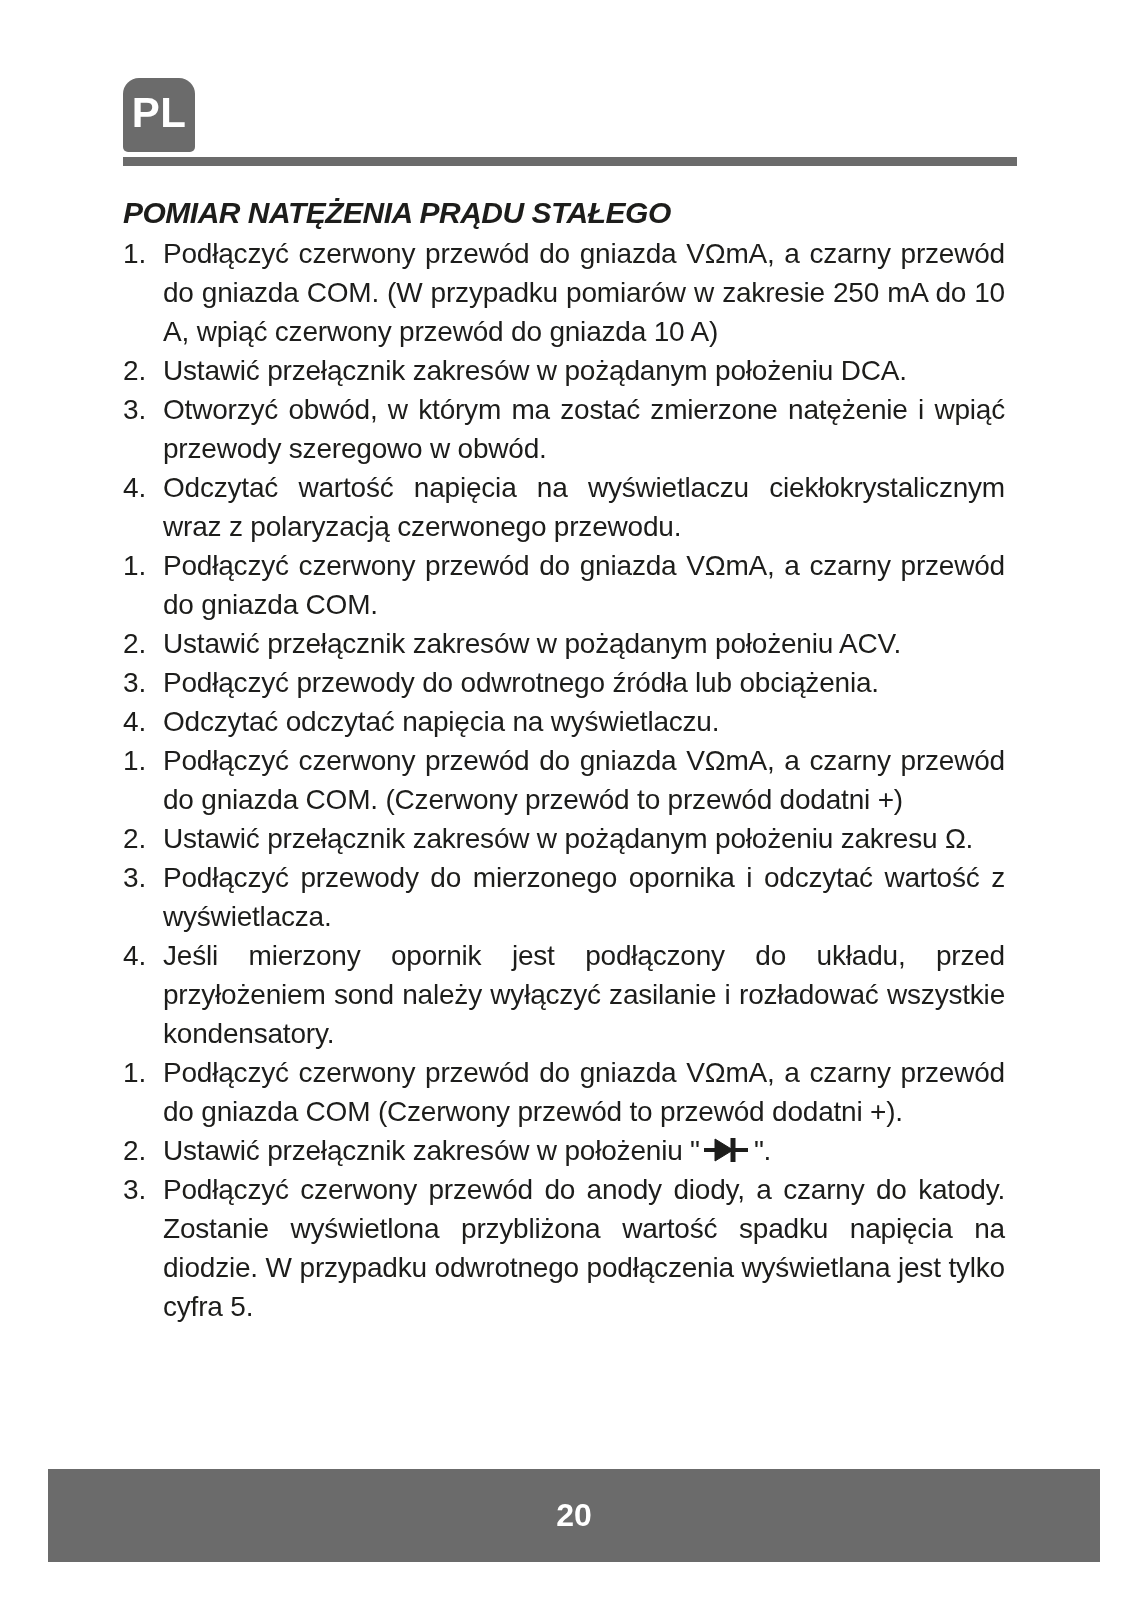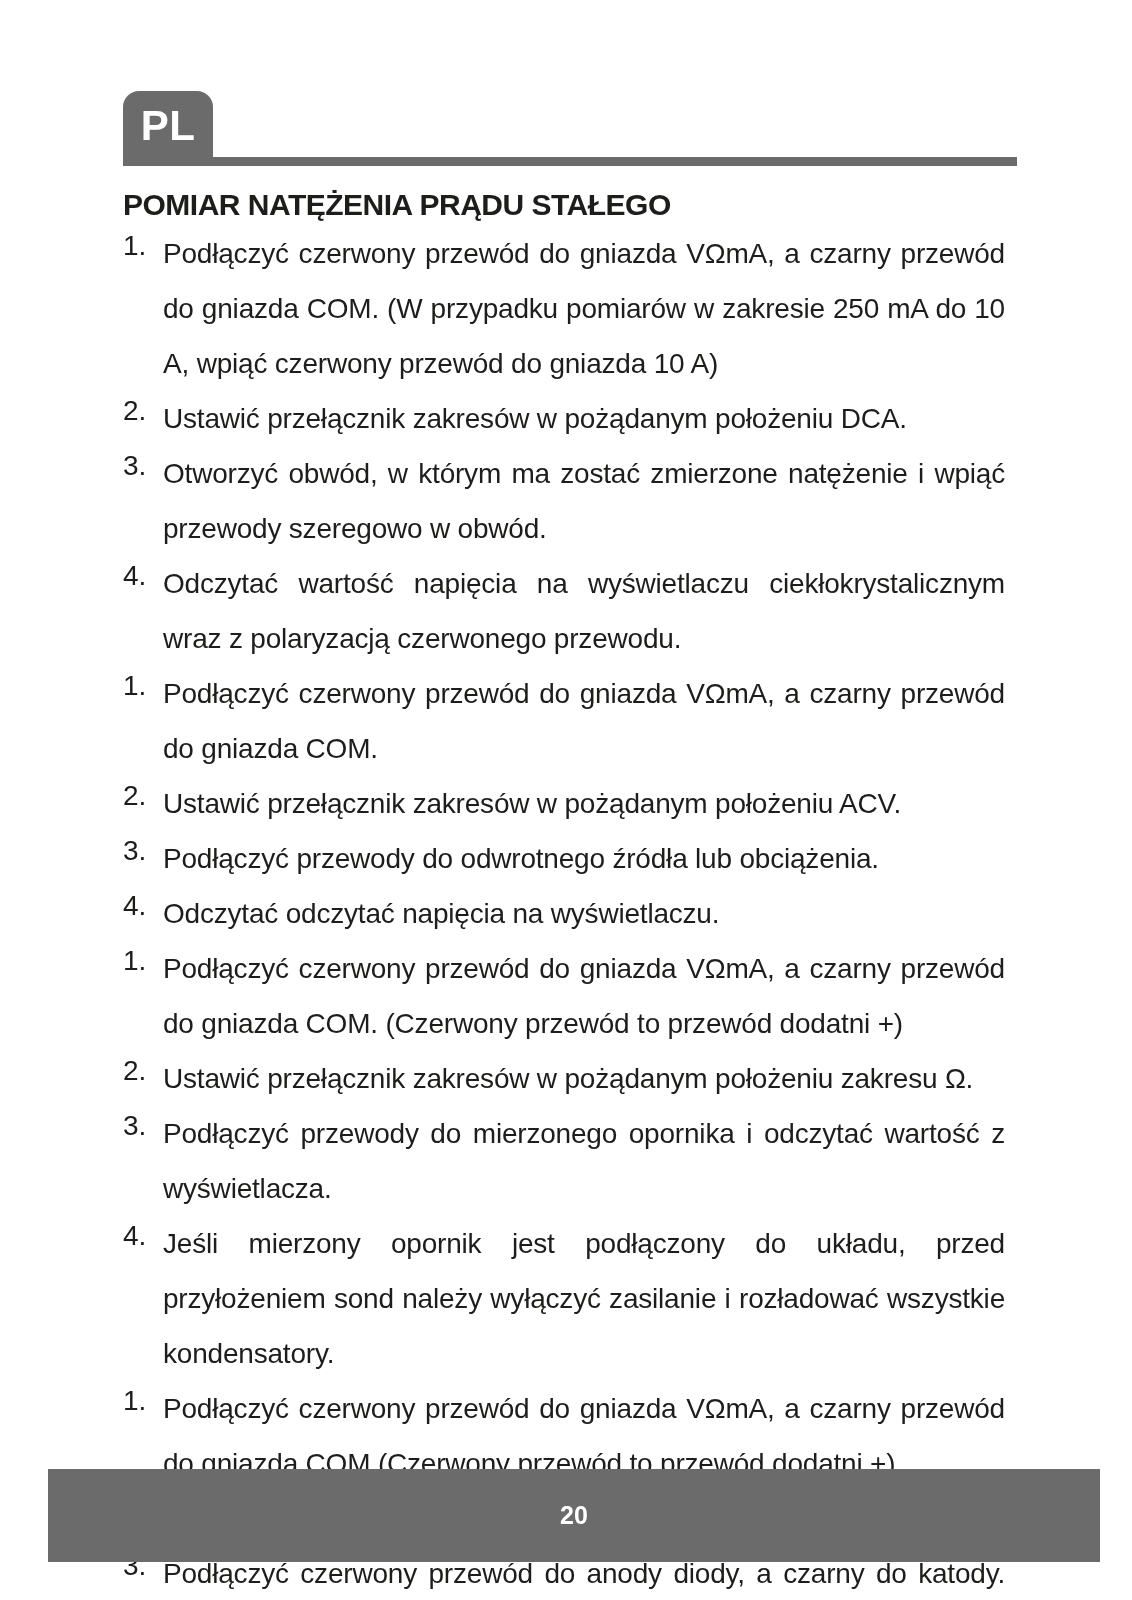--- a/index.html
+++ b/index.html
@@ -17,22 +17,22 @@
 
   
   .top-bar {
     position:absolute;
     left:123px; top:157px;
     width:894px; height:9px;
     background:#6b6b6b;
   }
   .pl-tab {
     position:absolute;
-    left:123px; top:91px;
-    width:90px; height:74px;
+    left:123px; top:78px;
+    width:72px; height:74px;
     background:#6b6b6b;
     border-radius:16px 16px 5px 5px;
     display:flex; align-items:center; justify-content:center;
   }
   .pl-tab span {
     color:#ffffff;
     font-weight:700;
     font-size:42px;
     letter-spacing:0.5px;
     padding-bottom:4px;
@@ -46,36 +46,36 @@
   }
   .section h2 {
     font-size:30px;
     font-weight:700;
     line-height:38px;
     letter-spacing:-0.5px;
     color:#1d1d1b;
     margin:10px 0 2px 0;
     white-space:nowrap;
   }
-  .content .section:first-child h2 { margin-top:0; }
+  .content .section:first-child h2 { margin-top:8px;font-style:italic; }
 
   .steps { list-style:none; }
   .step {
     display:flex;
     align-items:flex-start;
   }
   .step .num {
     flex:0 0 40px;
     font-size:28px;
     line-height:39px;
   }
   .step .txt {
     flex:1 1 auto;
     font-size:28px;
-    line-height:55px;
+    line-height:39px;
     text-align:justify;
     letter-spacing:-0.2px;
   }
 
   
   .diode-icon {
     display:inline-block;
     vertical-align:-3px;
     margin:0 4px;
   }
@@ -84,21 +84,21 @@
   .footer-bar {
     position:absolute;
     left:48px; top:1469px;
     width:1052px; height:93px;
     background:#6b6b6b;
     display:flex; align-items:center; justify-content:center;
   }
   .footer-bar span {
     color:#ffffff;
     font-weight:700;
-    font-size:25px;
+    font-size:32px;
   }
 </style>
 </head>
 <body>
 
 <div class="page">
 
   <div class="top-bar"></div>
 
   <div class="pl-tab">

